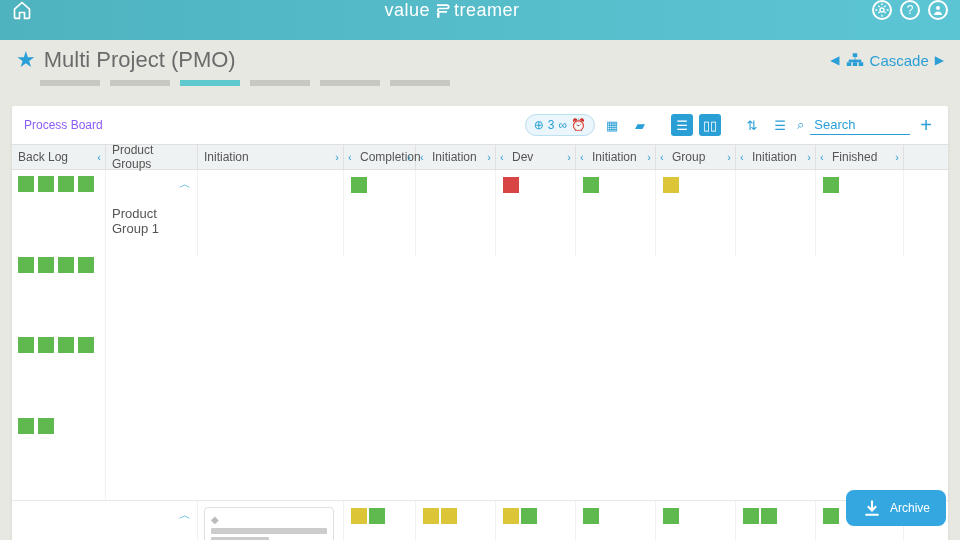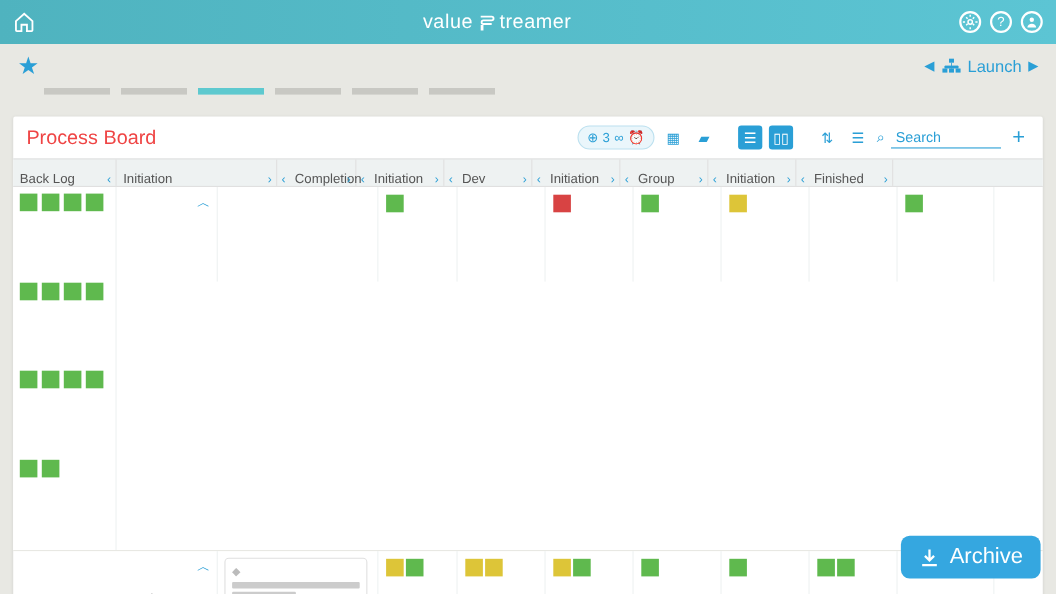--- a/index.html
+++ b/index.html
@@ -1,60 +1,60 @@
 <!DOCTYPE html>
 <html><head>
 <meta charset="utf-8">
 <style>
 *{box-sizing:border-box;margin:0;padding:0;font-family:-apple-system,BlinkMacSystemFont,"Segoe UI",Arial,sans-serif}
 body{background:#e8e8e3;width:960px;height:540px;overflow:hidden;position:relative}
-.topbar{height:40px;background:linear-gradient(90deg,#4fb3bf 0%,#5cc5d4 100%);display:flex;align-items:center;padding:0 12px;color:#fff}
+.topbar{height:40px;background:linear-gradient(90deg,#4fb3bf 0%,#5cc5d4 100%);display:flex;align-items:flex-start;padding:0 12px;color:#fff}
 .topbar .home{width:20px;height:20px}
 .topbar .brand{flex:1;text-align:center;font-size:18px;font-weight:400;letter-spacing:.5px}
 .topbar .ricons{display:flex;gap:8px;align-items:center}
 .topbar .ricons span{width:20px;height:20px;border:2px solid #fff;border-radius:50%;display:flex;align-items:center;justify-content:center;font-size:12px}
 .subhead{height:40px;display:flex;align-items:center;padding:0 16px;gap:8px}
 .star{color:#2a9fd6;font-size:22px}
 .ptitle{font-size:22px;color:#6b6b6b}
 .cascade{margin-left:auto;display:flex;align-items:center;gap:6px;color:#2a9fd6;font-size:15px}
 .cascade .tri{font-size:12px}
 .tabs{height:14px;display:flex;gap:10px;padding-left:40px}
 .tab{width:60px;height:6px;background:#c8c8c3}
 .tab.active{background:#5ec9cf}
 .board{background:#fff;margin:12px;border-radius:2px;box-shadow:0 1px 3px rgba(0,0,0,.1)}
 .bhead{height:38px;display:flex;align-items:center;padding:0 12px;gap:8px}
-.btitle{font-size:18px;color:#ef4444;flex:1}
+.btitle{font-size:12px;color:#8b5cf6;flex:1}
 .tools{display:flex;align-items:center;gap:6px}
 .tbtn{width:22px;height:22px;display:flex;align-items:center;justify-content:center;font-size:13px;color:#2a9fd6;border-radius:3px;cursor:pointer}
 .tbtn.blue{background:#2a9fd6;color:#fff}
 .tpill{height:22px;padding:0 8px;display:flex;align-items:center;gap:4px;background:#eaf6fb;border:1px solid #bbe0ef;border-radius:11px;font-size:12px;color:#2a9fd6}
 .search{border:none;border-bottom:1px solid #2a9fd6;width:100px;font-size:13px;padding:2px 4px;outline:none;color:#2a9fd6}
 .search::placeholder{color:#2a9fd6}
 .plus{font-size:20px;color:#2a9fd6;padding:0 4px;cursor:pointer}
 .cols{height:26px;background:#eef2f2;display:flex;border-top:1px solid #e0e0e0;border-bottom:1px solid #e0e0e0}
-.col{border-right:1px solid #e0e0e0;font-size:12px;color:#555;display:flex;align-items:flex-end;padding:0 6px;position:relative}
+.col{border-right:1px solid #e0e0e0;font-size:12px;color:#555;display:flex;align-items:center;padding:0 6px;position:relative}
 .col .chev{position:absolute;right:4px;color:#2a9fd6;font-size:11px}
 .col .chevl{position:absolute;left:4px;color:#2a9fd6;font-size:11px}
 .c0{width:94px}.c1{width:92px}.c2{width:146px}.c3{width:72px}.c4{width:80px}.c5{width:80px}.c6{width:80px}.c7{width:80px}.c8{width:80px}.c9{width:88px}
 .lanes{display:flex;flex-direction:column}
 .lane{display:flex;border-bottom:1px solid #e8e8e3}
 .lane:last-child{border-bottom:none}
 .cell{border-right:1px solid #eef2f2;padding:6px;position:relative}
 .cell.c0{background:#fff}
 .pg{font-size:13px;color:#555;padding-top:30px}
 .collapse{position:absolute;top:6px;right:6px;color:#2a9fd6;font-size:12px}
 .sq{display:inline-block;width:16px;height:16px;margin:1px}
 .g{background:#5fb94e}.y{background:#ddc538}.r{background:#d84343}
 .backlog{display:flex;flex-wrap:wrap;padding:4px}
 .backlog .sq{margin:2px}
 .card{width:130px;background:#fff;border:1px solid #e0e0e0;border-radius:4px;padding:6px;margin-bottom:4px;position:relative;font-size:9px}
 .card .line{height:6px;background:#ccc;margin:3px 0;border-radius:1px}
 .card .line.s{width:50%}
 .card .pin{color:#bbb;font-size:10px}
-.archive{position:absolute;bottom:14px;right:14px;background:#35a7e0;color:#fff;padding:8px 16px;border-radius:8px;font-size:20px;display:flex;align-items:center;gap:8px;cursor:pointer}
+.archive{position:absolute;bottom:14px;right:14px;background:#35a7e0;color:#fff;padding:8px 16px;border-radius:8px;font-size:12px;display:flex;align-items:center;gap:8px;cursor:pointer}
 .row{display:flex;flex-wrap:wrap}
 svg{display:block}
 </style>
 </head>
 <body>
 
 <div class="topbar">
   <span class="home">
     <svg viewBox="0 0 24 24" width="20" height="20" fill="none" stroke="#fff" stroke-width="2">
         <path d="M3 11l9-8 9 8v10a1 1 0 01-1 1h-5v-7h-6v7H4a1 1 0 01-1-1z"></path>
@@ -77,30 +77,31 @@
         <svg width="12" height="12" viewBox="0 0 24 24" fill="#fff">
           <circle cx="12" cy="8" r="4"></circle>
           <path d="M4 22c0-4 4-7 8-7s8 3 8 7z"></path>
         </svg>
       </span>
   </div>
 </div>
 
 <div class="subhead">
   <span class="star">★</span>
+  <span class="ptitle">Multi Project (PMO)</span>
   <div class="cascade">
     <span class="tri">◀</span>
     <svg width="18" height="14" viewBox="0 0 24 18" fill="#2a9fd6">
         <rect x="9" y="0" width="6" height="5"></rect>
         <rect x="1" y="12" width="6" height="5"></rect>
         <rect x="9" y="12" width="6" height="5"></rect>
         <rect x="17" y="12" width="6" height="5"></rect>
         <path stroke="#2a9fd6" d="M12 5v4M4 12V9h16v3M12 9v3"></path>
       </svg>
-    <span>Launch</span>
+    <span>Cascade</span>
     <span class="tri">▶</span>
   </div>
 </div>
 
 <div class="tabs">
   <div class="tab"></div>
   <div class="tab"></div>
   <div class="tab active"></div>
   <div class="tab"></div>
   <div class="tab"></div>
@@ -129,20 +130,23 @@
       <input class="search" placeholder="Search" style="">
       <span class="plus">+</span>
     </div>
   </div>
 
   <div class="cols" id="colhead">
       <div class="col c0">
         <span>Back Log</span>
         <span class="chev">‹</span>
       </div>
+      <div class="col c1">
+        <span>Product Groups</span>
+      </div>
       <div class="col c2">
         <span style="padding-left:0">Initiation</span>
         <span class="chev">›</span>
       </div>
       <div class="col c3">
         <span class="chevl">‹</span>
         <span style="padding-left:10px">Completion</span>
         <span class="chev">›</span>
       </div>
       <div class="col c4">
@@ -190,20 +194,21 @@
           <span class="sq g"></span>
           <span class="sq g"></span>
           <span class="sq g"></span>
           <span class="sq g"></span>
           <span class="sq g"></span>
           <span class="sq g"></span>
           <span class="sq g"></span>
         </div>
         <div class="cell c1" style="height:86px">
           <span class="collapse">︿</span>
+          <div class="pg">Product Group 1</div>
         </div>
         <div class="cell c2" style="height:86px">
           <div class="row"></div>
         </div>
         <div class="cell c3" style="height:86px">
           <div class="row">
             <span class="sq g"></span>
           </div>
         </div>
         <div class="cell c4" style="height:86px">

